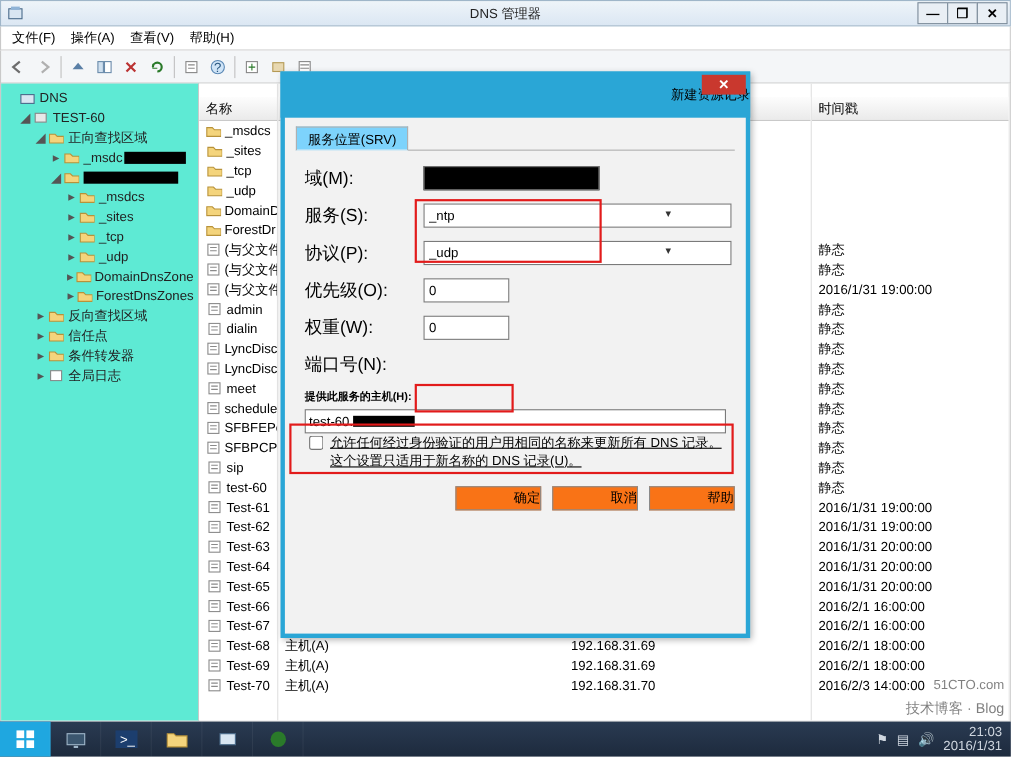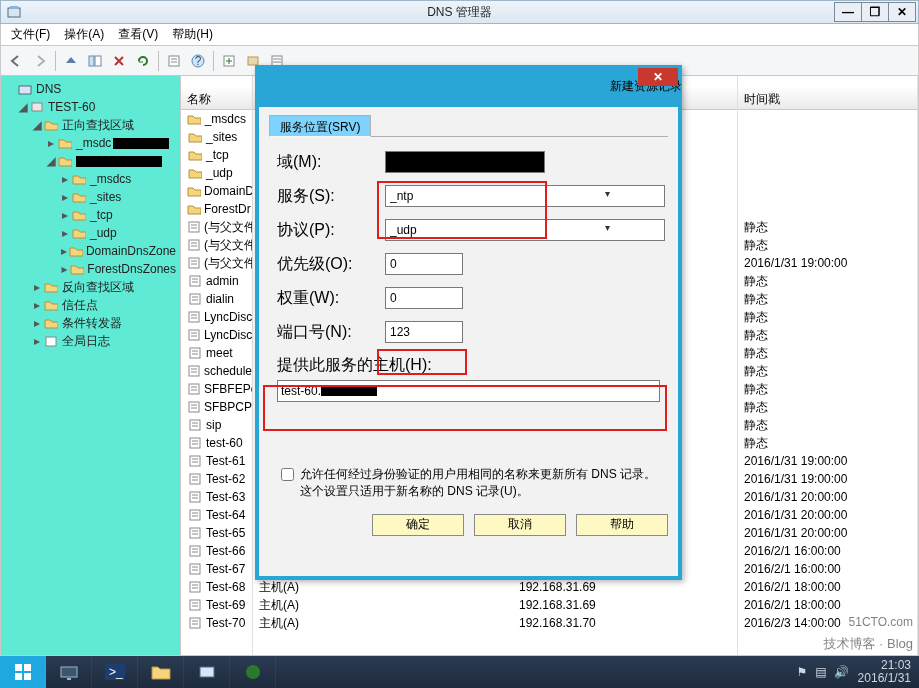--- a/index.html
+++ b/index.html
@@ -61,28 +61,28 @@
 .form-ctrl { flex:0 0 160px; }
 .form-ctrl input, .form-ctrl .display-box { width:160px; height:22px; border:1px solid #7a7a7a; background:#fff; padding:2px 4px; font-size:12px;}
 .form-ctrl .display-box.redacted { background:#000; }
 .form-ctrl select, .form-ctrl .combo { width:280px; height:22px; border:1px solid #7a7a7a; background:#fff; padding:2px 4px; font-size:12px;}
 .combo-wrap { position:relative; width:228px; }
 .combo-wrap .caret { position:absolute; right:3px; top:3px; font-size:10px; color:#333;}
 
 
 .redbox { position:absolute; border:2px solid #e21b1b; pointer-events:none; }
 
-.host-label { font-size:16px; margin-top:6px; }
+.host-label { font-size:10px; margin-top:6px;font-weight:bold; }
 .host-input { width: 100%; height:22px; border:1px solid #7a7a7a; padding:2px 4px; margin-top:4px;}
 
-.chk-row { display:flex; align-items:flex-start; margin-top:64px; padding:0 4px;}
+.chk-row { display:flex; align-items:flex-start; padding:0 4px;text-decoration:underline;}
 .chk-row input[type=checkbox]{ margin-top:2px; margin-right:6px; }
 
 .dlg-buttons { display:flex; justify-content:flex-end; gap:10px; margin-top:14px; }
-.dlg-buttons button { width:92px; height:22px; background:#fef9c3; border:1px solid #8a8a8a; font-size:12px;}
+.dlg-buttons button { width:78px; height:22px; background:#f97316; border:1px solid #8a8a8a; font-size:12px;text-align:right;}
 
 
 .taskbar { position:absolute; left:0; right:0; bottom:0; height:32px; background:linear-gradient(#2a3b52,#1d2a3d); display:flex; align-items:center; }
 .taskbar .tb-item { width:46px; height:32px; display:flex;align-items:center;justify-content:center; border-right:1px solid rgba(255,255,255,.06);}
 .taskbar .tray { margin-left:auto; display:flex; align-items:center; color:#cfd6df; gap:8px; padding-right:8px; font-size:11px; }
 
 .watermark { position:absolute; right:6px; bottom:36px; color:rgba(20,20,20,.55); font-family: Georgia, serif; font-size:22px; text-align:right; line-height:1.05; pointer-events:none;}
 .watermark small{font-size:13px;}
 
 svg { display:block; }
@@ -722,21 +722,20 @@
       <div class="form-row">
         <div class="form-label">优先级(O):</div>
         <div class="form-ctrl"><input style="width: 78px;" value="0"></div>
       </div>
       <div class="form-row">
         <div class="form-label">权重(W):</div>
         <div class="form-ctrl"><input style="width: 78px;" value="0"></div>
       </div>
       <div class="form-row">
         <div class="form-label">端口号(N):</div>
-        <div class="form-ctrl"><input style="width: 78px;" value="123"></div>
       </div>
 
       <div class="host-label">提供此服务的主机(H):</div>
       <div style="position:relative">
         <input class="host-input" style="">
         <div style="position:absolute;left:4px;top:8px;font-size:12px;display:flex;align-items:center;pointer-events:none">
           <span>test-60.</span>
           <span class="redact" style="width:56px;height:10px"></span>
         </div>
       </div>

